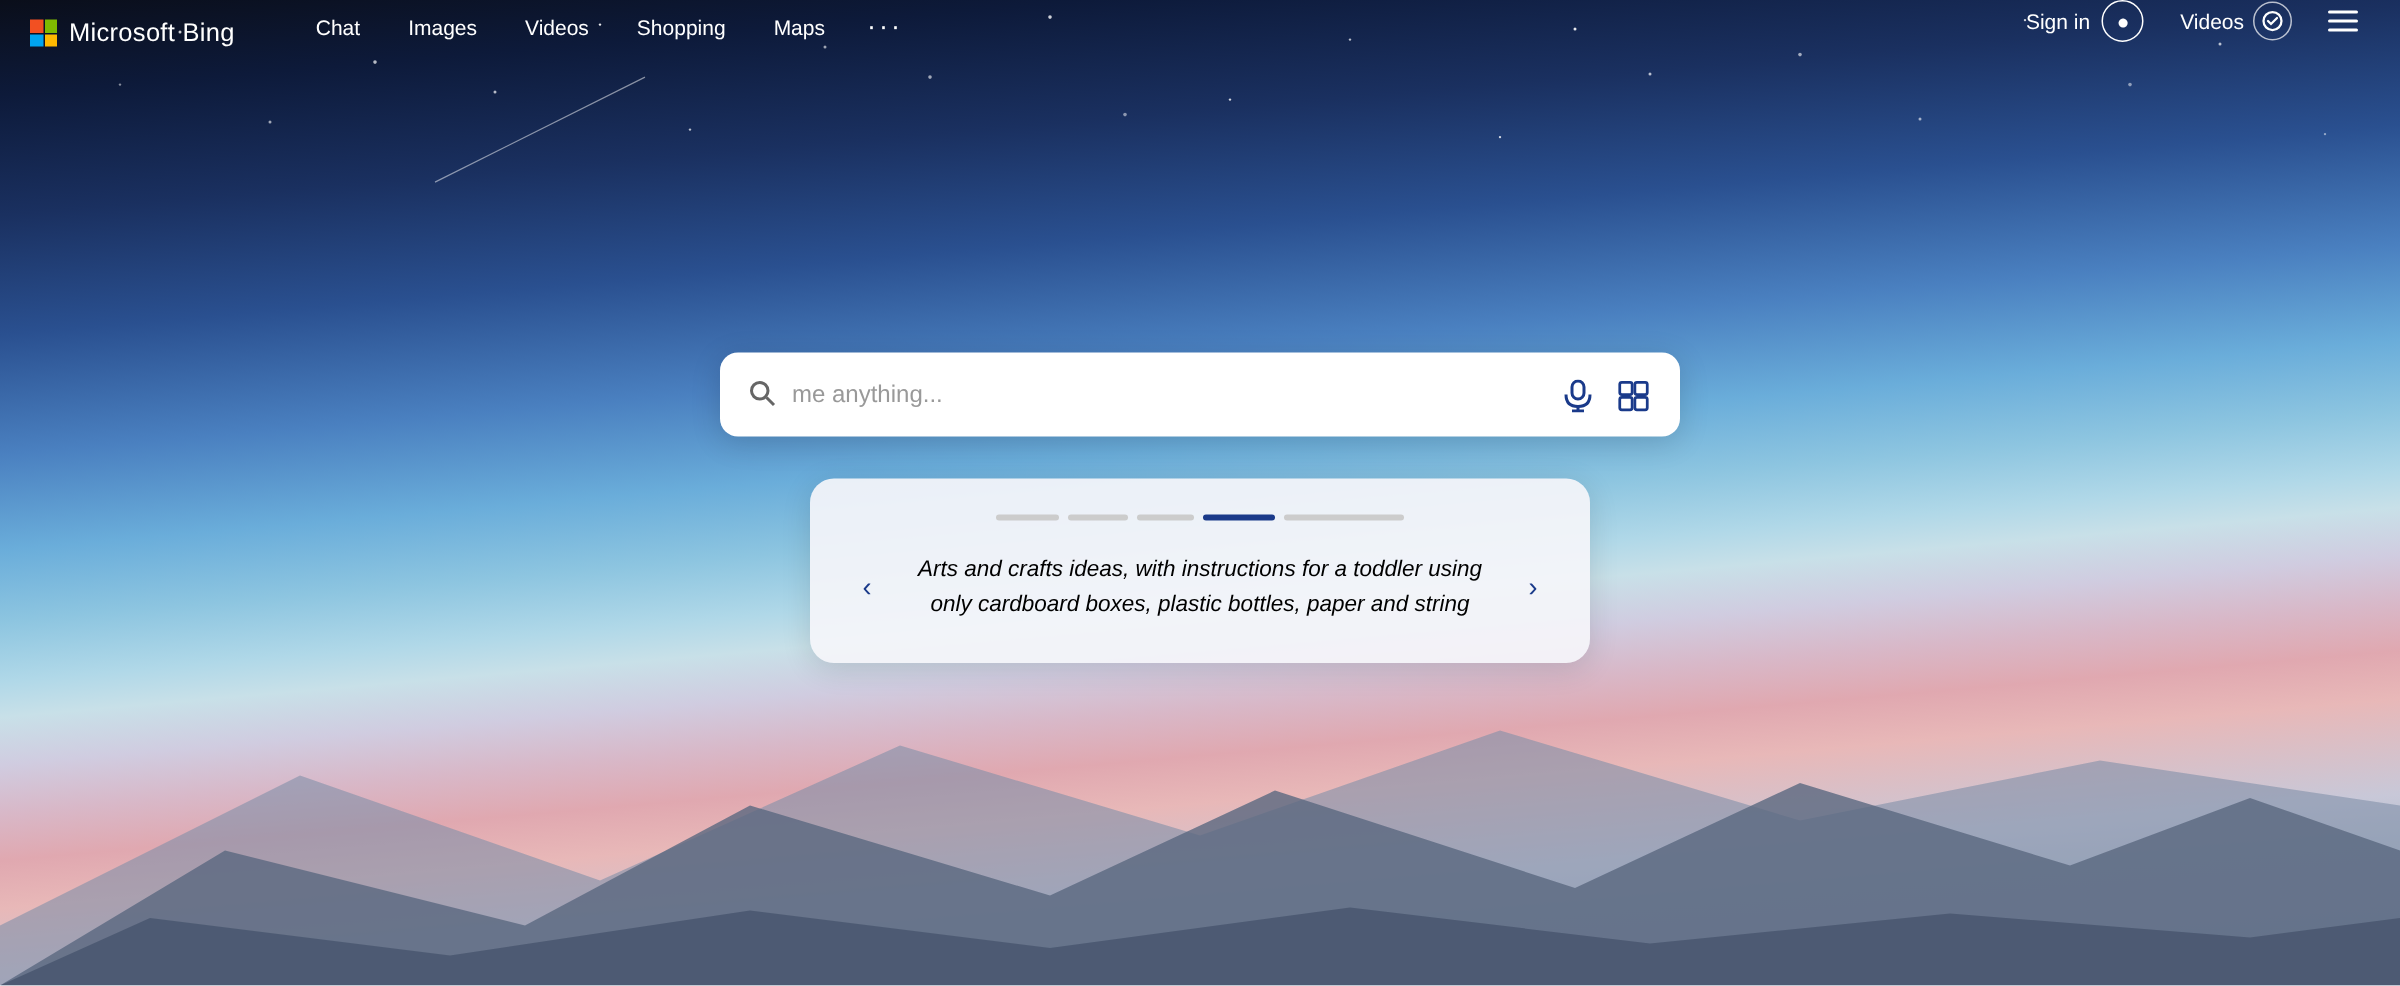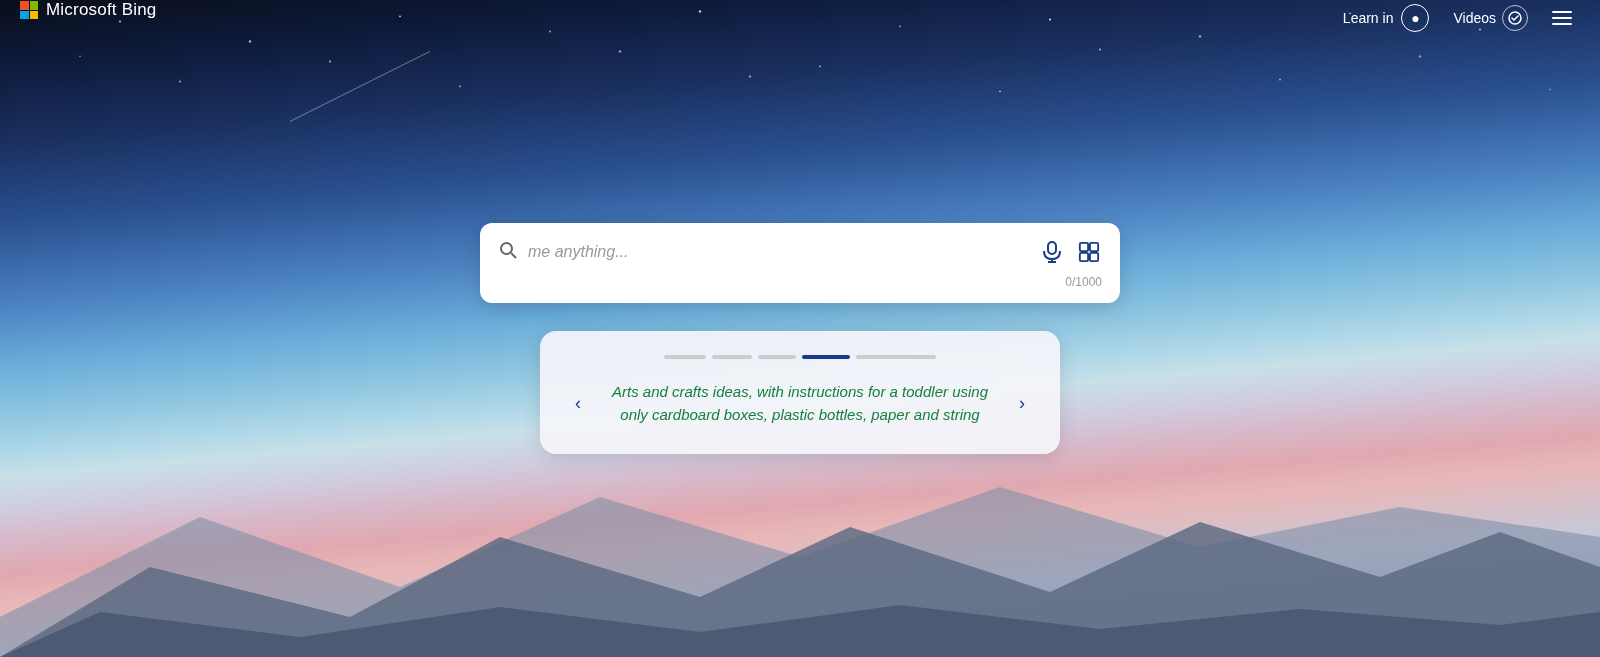--- a/index.html
+++ b/index.html
@@ -62,22 +62,22 @@
     }
 
     
     .navbar {
       position: absolute;
       top: 0;
       left: 0;
       width: 100%;
       height: 48px;
       display: flex;
-      align-items: flex-start;
-      padding: 0 20px;
+      align-items: flex-end;
+      padding: 16px 20px;
       z-index: 10;
     }
 
     .navbar-logo {
       display: flex;
       align-items: center;
       gap: 8px;
       margin-right: 40px;
     }
 
@@ -236,21 +236,20 @@
     }
 
     .search-input {
       flex: 1;
       border: none;
       outline: none;
       font-size: 16px;
       color: #14532d;
       background: transparent;
       font-family: 'Segoe UI', Arial, sans-serif;
-      font-style: italic;
     }
 
     .search-input::placeholder {
       color: #999;
     }
 
     .search-icons-right {
       display: flex;
       align-items: center;
       gap: 12px;
@@ -341,21 +340,21 @@
       display: flex;
       align-items: center;
       justify-content: center;
     }
 
     .suggestion-text {
       flex: 1;
       text-align: center;
       font-size: 15px;
       font-style: italic;
-      color: #15803d;
+      color: #000000;
       line-height: 1.5;
       font-weight: 400;
     }
 
     .card-buttons {
       display: flex;
       gap: 14px;
       margin-top: 24px;
     }
 
@@ -428,24 +427,32 @@
   <div class="navbar-logo">
     <div class="ms-logo">
       <div class="ms-logo-cell"></div>
       <div class="ms-logo-cell"></div>
       <div class="ms-logo-cell"></div>
       <div class="ms-logo-cell"></div>
     </div>
     <span class="navbar-brand">Microsoft Bing</span>
   </div>
 
+  <div class="navbar-nav">
+    <a class="nav-item">Chat</a>
+    <a class="nav-item">Images</a>
+    <a class="nav-item">Videos</a>
+    <a class="nav-item">Shopping</a>
+    <a class="nav-item">Maps</a>
+    <span class="nav-dots">···</span>
+  </div>
 
   <div class="navbar-right">
     <div class="sign-in-btn">
-      <span>Learn in</span>
+      <span>Sign in</span>
       <div class="avatar-circle">
         <span class="avatar-icon">●</span>
       </div>
     </div>
     <div class="rewards-btn">
       <span>Videos</span>
       <div class="rewards-icon">
         <svg width="16" height="16" viewBox="0 0 16 16" fill="none">
           <circle cx="8" cy="8" r="6" stroke="white" stroke-width="1.5"></circle>
           <path d="M5 8 L7 10 L11 6" stroke="white" stroke-width="1.5" fill="none" stroke-linecap="round"></path>
@@ -483,23 +490,20 @@
         <button class="camera-btn" title="Image search">
           <svg class="camera-icon-svg" viewBox="0 0 24 24" fill="none" stroke="#1a3a8a" stroke-width="2">
             <rect x="2" y="2" width="9" height="9" rx="1.5"></rect>
             <rect x="13" y="2" width="9" height="9" rx="1.5"></rect>
             <rect x="2" y="13" width="9" height="9" rx="1.5"></rect>
             <rect x="13" y="13" width="9" height="9" rx="1.5"></rect>
           </svg>
         </button>
       </div>
     </div>
-    <div class="search-footer">
-      <span class="char-count">0/1000</span>
-    </div>
   </div>
 
   <div class="suggestion-card">
 
     <div class="progress-dots">
       <div class="progress-segment inactive" style="width:42px"></div>
       <div class="progress-segment inactive" style="width:40px"></div>
       <div class="progress-segment inactive" style="width:38px"></div>
       <div class="progress-segment active" style="width:48px"></div>
       <div class="progress-segment inactive" style="width:80px"></div>

